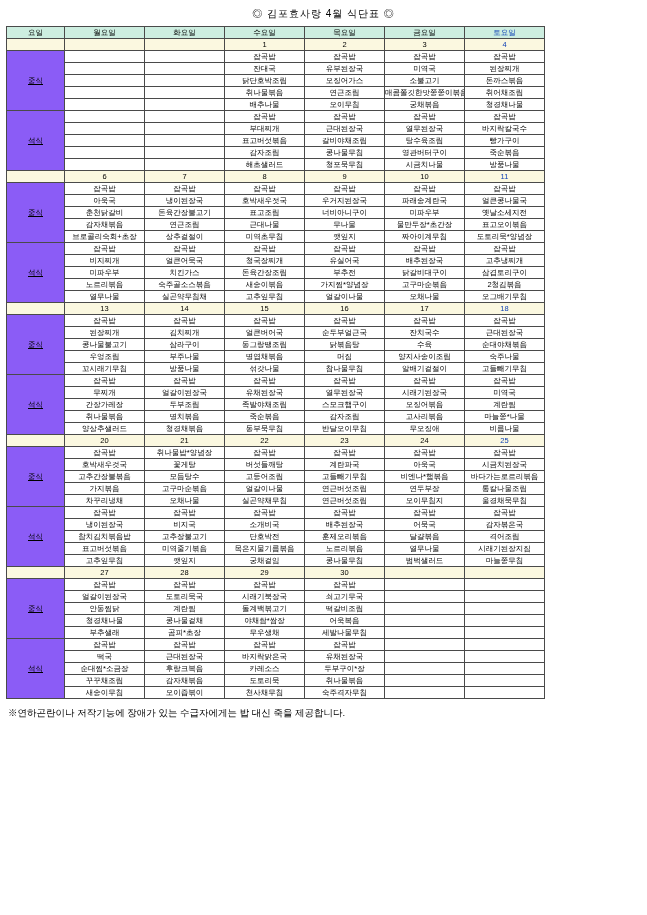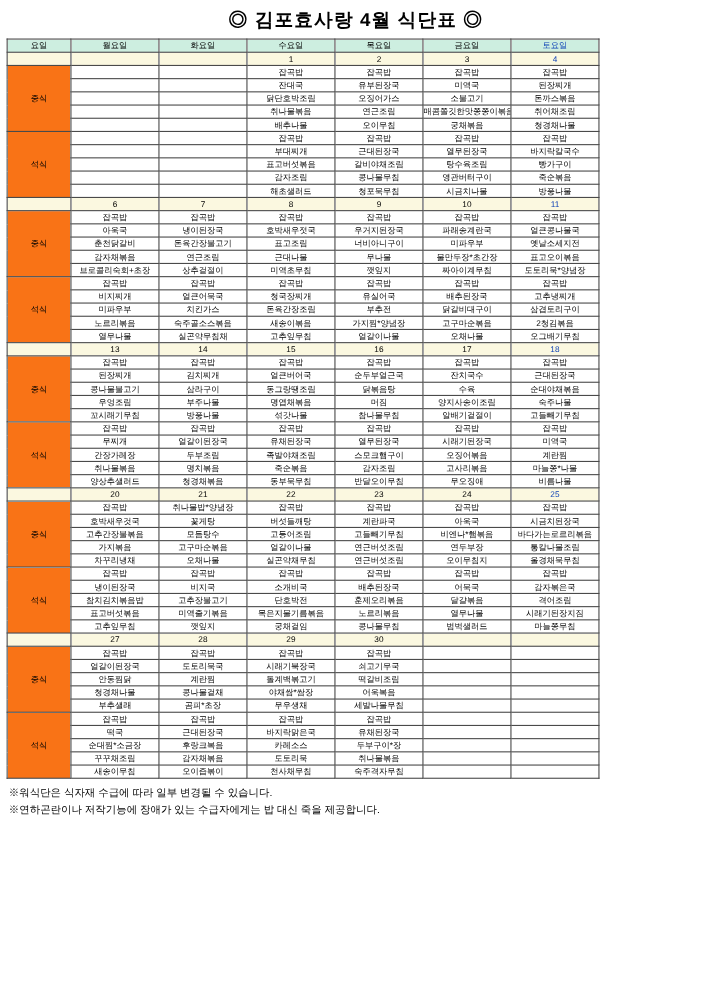--- a/index.html
+++ b/index.html
@@ -10,22 +10,22 @@
     width: 647px;
     height: 915px;
     overflow: hidden;
   }
   .page {
     width: 647px;
     padding: 4px 6px 0 6px;
   }
   .title {
     text-align: center;
-    font-size: 17px;
-    font-weight: bold;
+    font-size: 10px;
+    font-weight: normal;
     letter-spacing: 1px;
     padding: 3px 0 5px 0;
     color: #000;
   }
   table.menu {
     width: 539px;
     border-collapse: collapse;
     table-layout: fixed;
   }
   table.menu td, table.menu th {
@@ -43,24 +43,25 @@
   th.hdr {
     background: #cdeee0;
     font-size: 10px;
     font-weight: bold;
     height: 17px;
     line-height: 17px;
   }
   th.hdr.sat { color: #0b3fb5; font-family: Liberation Serif, serif; }
   th.hdr.daycol { }
   td.meal {
-    background: #f97316;
+    background: #8b5cf6;
     font-size: 11px;
     font-weight: bold;
     width: 58px;
+    text-decoration: underline;
   }
   td.datecell {
     background: #fbf8e0;
     font-size: 8.5px;
     height: 13px;
     line-height: 13px;
     font-weight: normal;
   }
   td.datecell.sat { color: #0b3fb5; }
   td.empty { background: #ffffff; }
@@ -551,16 +552,15 @@
           <td class="">새송이무침</td>
           <td class="">오이즙볶이</td>
           <td class="">천사채무침</td>
           <td class="">숙주격자무침</td>
           <td class="empty"></td>
           <td class="empty"></td>
         </tr>
       </tbody>
   </table>
   <div class="notes">
-    <div>※워식단은 식자재 수급에 따라 일부 변경될 수 있습니다.</div>
     <div>※연하곤란이나 저작기능에 장애가 있는 수급자에게는 밥 대신 죽을 제공합니다.</div>
   </div>
 </div>
 
 </body></html>

